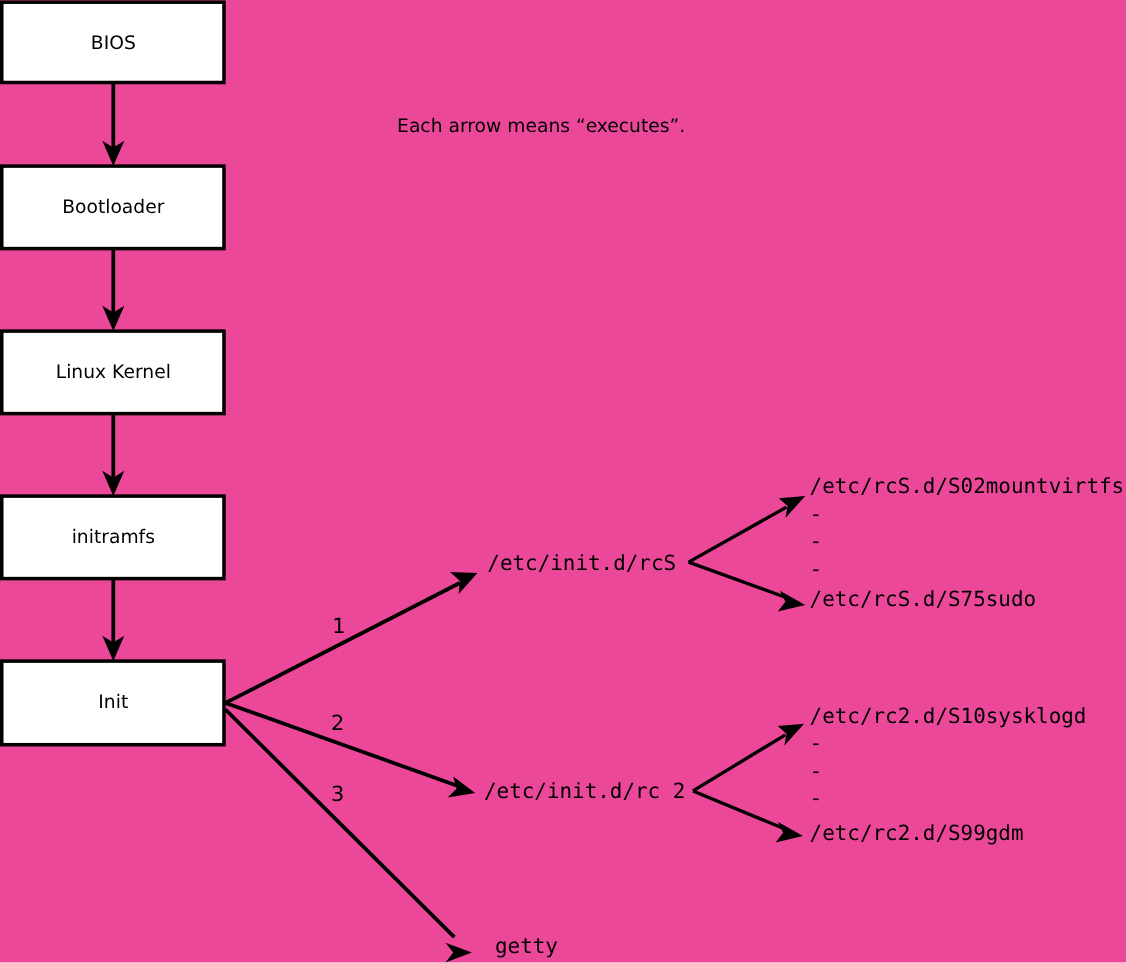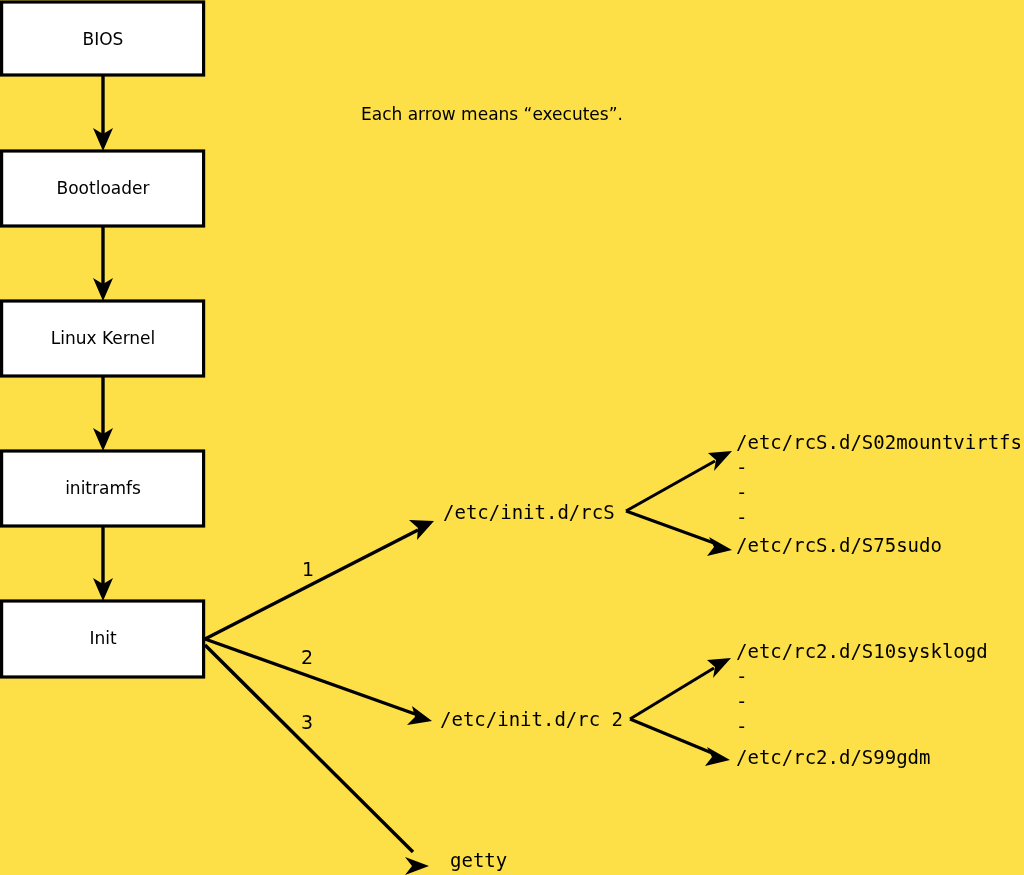--- a/index.html
+++ b/index.html
@@ -5,21 +5,21 @@
 <style>
   html, body {
     margin: 0;
     padding: 0;
     background: #ffffff;
   }
   #diagram-root {
     position: relative;
     width: 1024px;
     height: 875px;
-    background: #fde047;
+    background: #ec4899;
     overflow: hidden;
     font-family: "DejaVu Sans", sans-serif;
   }
   #diagram-svg {
     position: absolute;
     top: 0;
     left: 0;
     width: 1024px;
     height: 875px;
     display: block;

